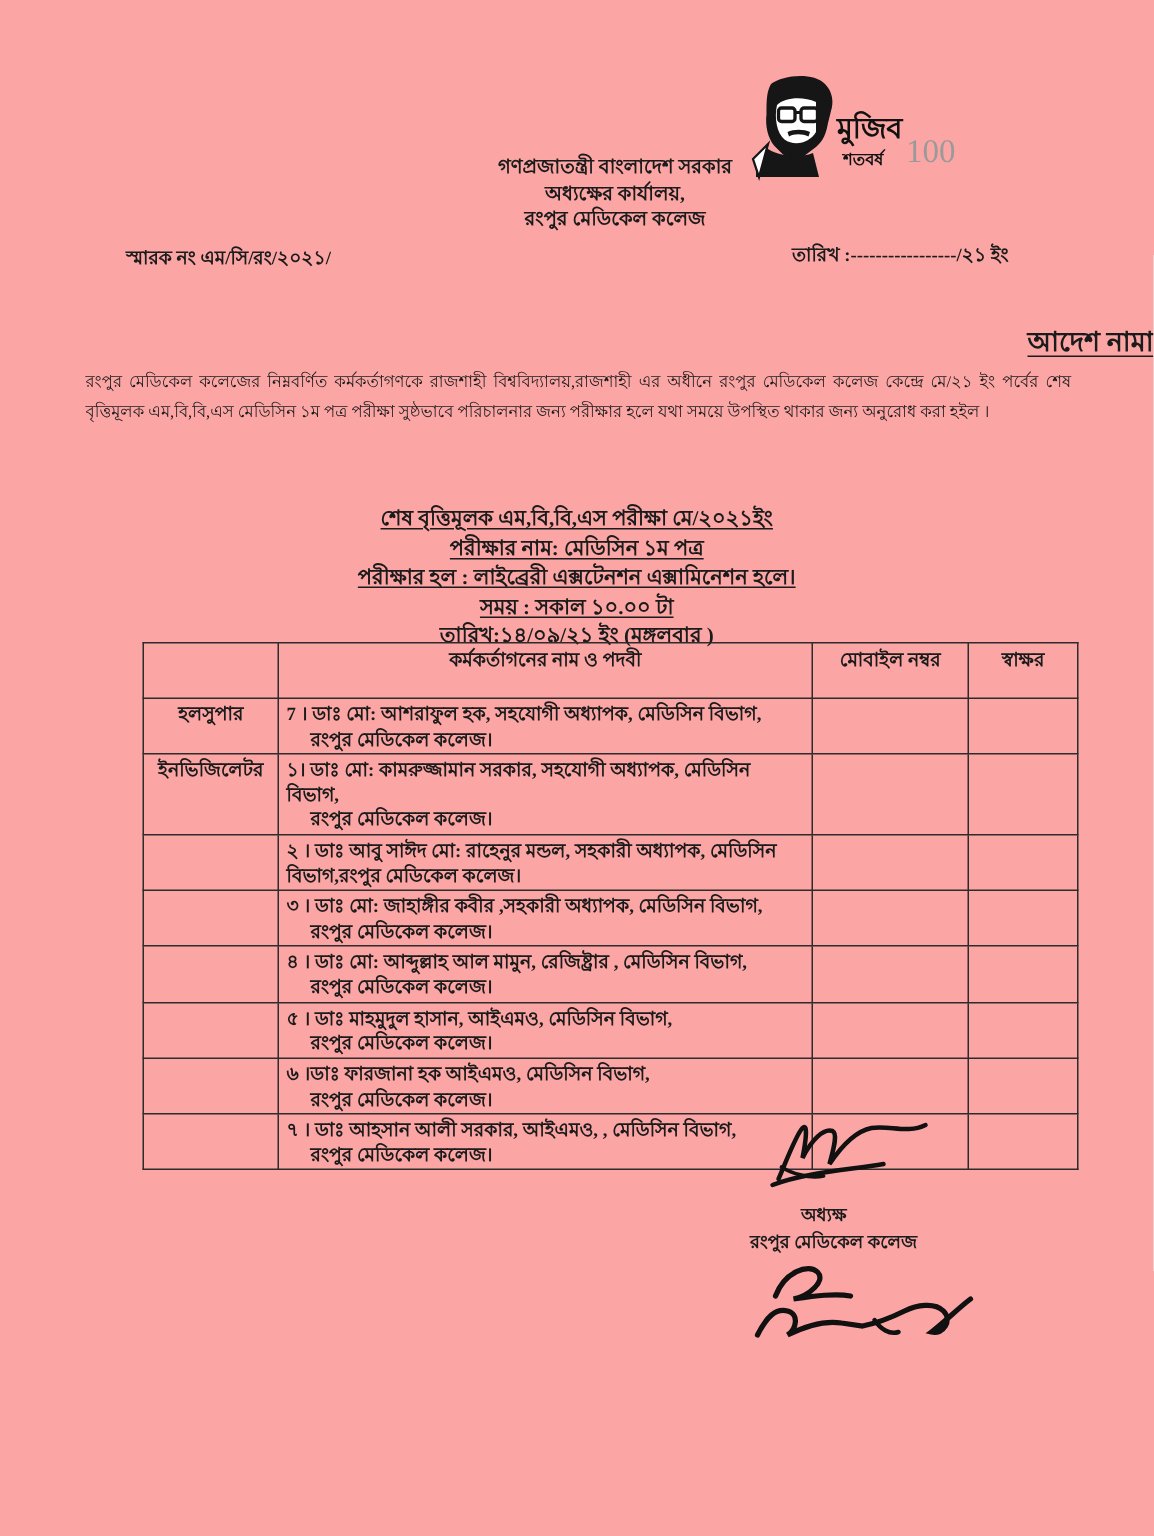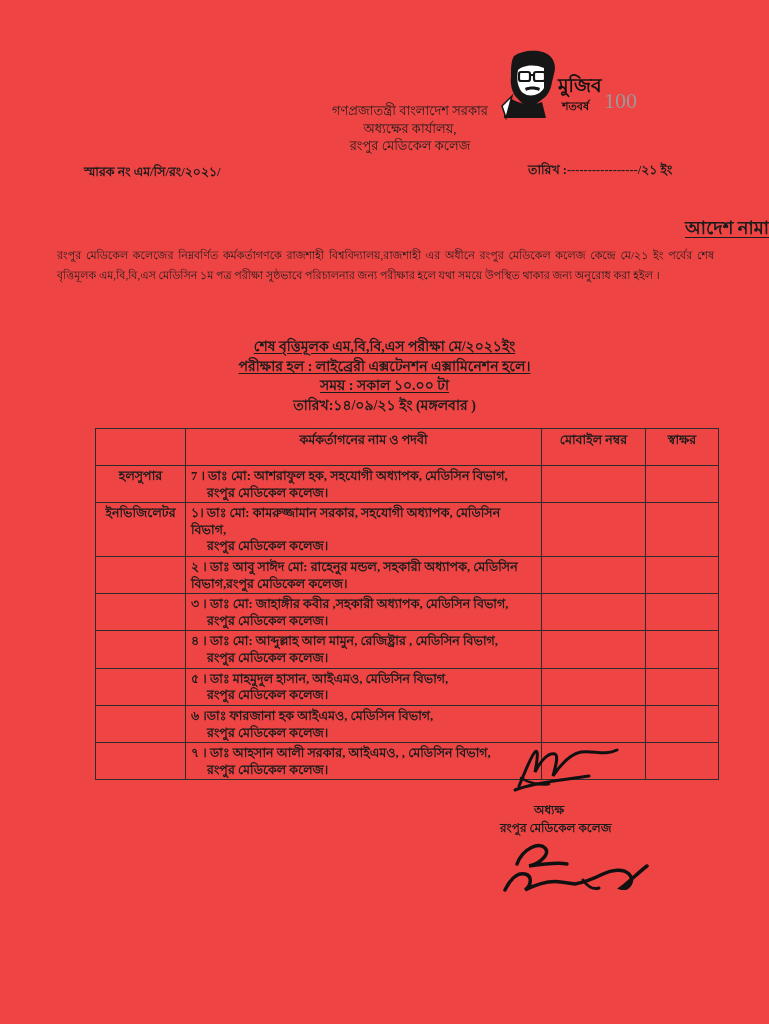--- a/index.html
+++ b/index.html
@@ -1,29 +1,29 @@
 <!DOCTYPE html>
 <html lang="bn"><head>
 <meta charset="utf-8">
 <style>
   html,body{margin:0;padding:0;background:#e9e9e9;}
   .page{
     position:relative;
     width:769px;height:1024px;
     margin:0 auto;
-    background:#ef4444;
+    background:#fca5a5;
     font-family:"Liberation Serif","DejaVu Sans",sans-serif;
     color:#1b1b1b;
     overflow:hidden;
   }
   
   .logo{position:absolute;left:492px;top:48px;width:150px;height:78px;}
   .header-center{
     position:absolute;left:295px;top:102px;width:230px;
-    text-align:center;font-size:13px;font-weight:400;line-height:1.35;
+    text-align:center;font-size:13px;font-weight:700;line-height:1.35;
   }
   .memo-no{position:absolute;left:84px;top:163px;font-size:12.5px;font-weight:700;}
   .date-line{position:absolute;left:528px;top:161px;font-size:12.5px;font-weight:700;}
   
   .order-title{
     position:absolute;left:0;top:214px;width:769px;text-align:right;
     font-size:18px;font-weight:800;
   }
   .order-title span{text-decoration:underline;text-underline-offset:3px;}
   
@@ -94,20 +94,21 @@
   <div class="date-line">তারিখ :-----------------/২১ ইং</div>
 
   <div class="order-title">
     <span>আদেশ নামা</span>
   </div>
 
   <div class="body-par">রংপুর মেডিকেল কলেজের নিম্নবর্ণিত কর্মকর্তাগণকে রাজশাহী বিশ্ববিদ্যালয়,রাজশাহী এর অধীনে রংপুর মেডিকেল কলেজ কেন্দ্রে মে/২১ ইং পর্বের শেষ বৃত্তিমূলক এম,বি,বি,এস মেডিসিন ১ম পত্র পরীক্ষা সুষ্ঠভাবে পরিচালনার জন্য পরীক্ষার হলে যথা সময়ে উপস্থিত থাকার জন্য অনুরোধ করা হইল ।</div>
 
   <div class="exam">
     <div class="u">শেষ বৃত্তিমূলক এম,বি,বি,এস পরীক্ষা মে/২০২১ইং</div>
+    <div class="u">পরীক্ষার নাম: মেডিসিন ১ম পত্র</div>
     <div class="u">পরীক্ষার হল : লাইব্রেরী এক্সটেনশন এক্সামিনেশন হলে।</div>
     <div class="u">সময় : সকাল ১০.০০ টা</div>
     <div>তারিখ:১৪/০৯/২১ ইং (মঙ্গলবার )</div>
   </div>
 
   <table class="duty">
     <colgroup>
         <col class="c-role">
         <col class="c-name">
         <col class="c-mob">

